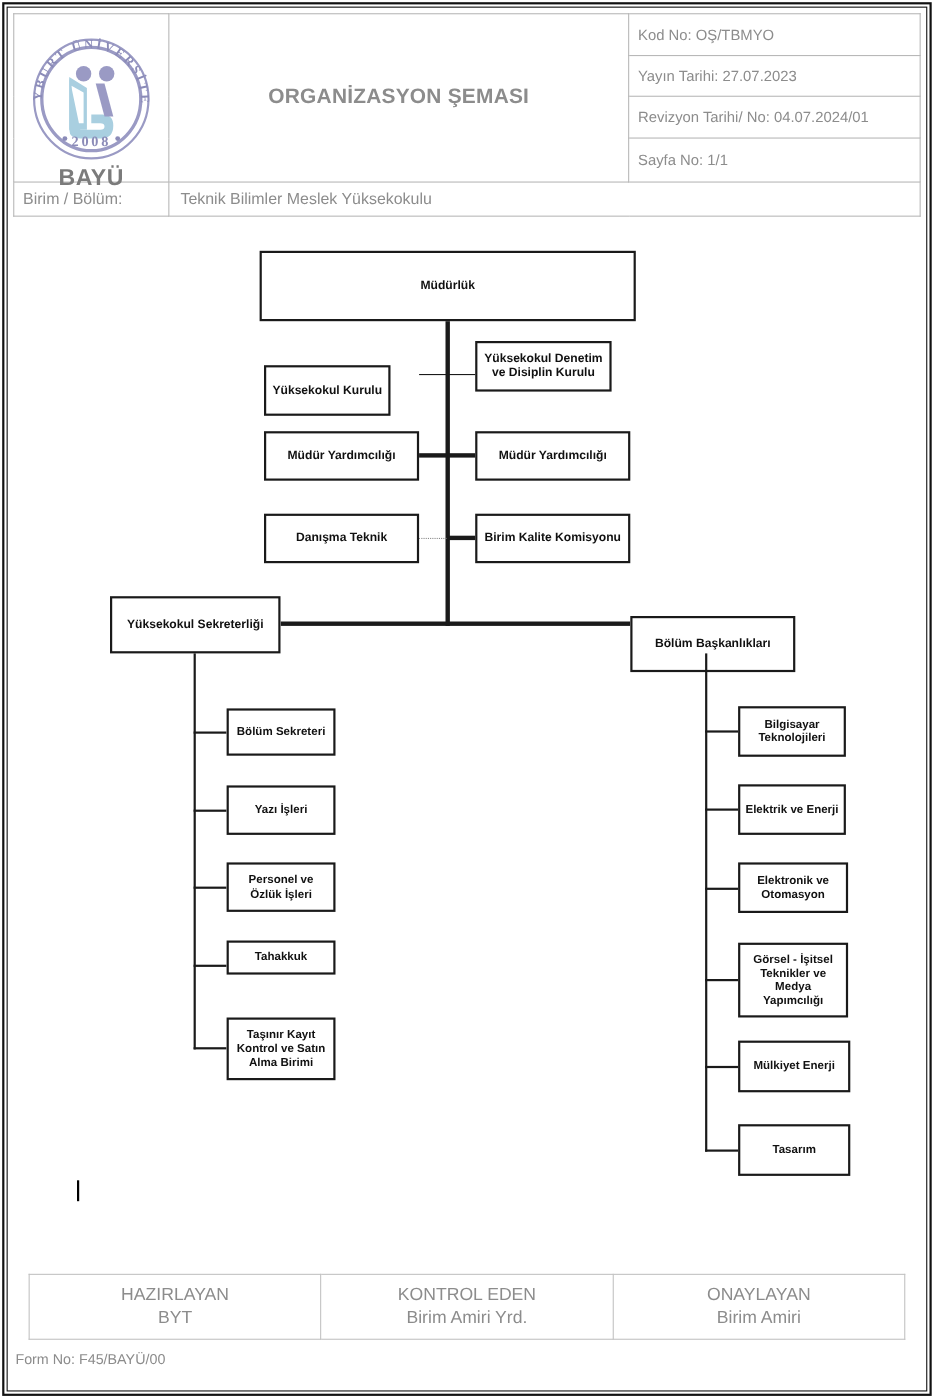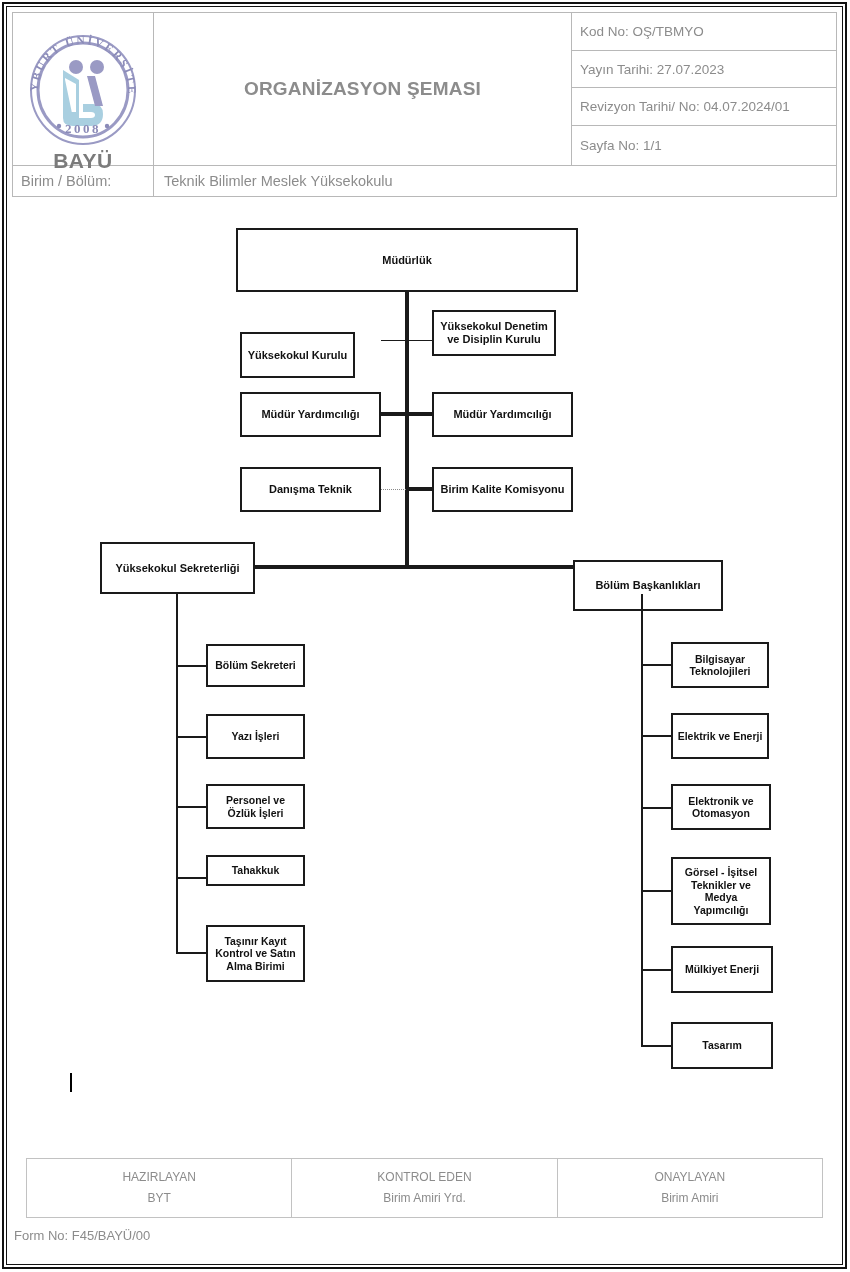--- a/index.html
+++ b/index.html
@@ -150,21 +150,21 @@
     width: 797px;
     border-collapse: collapse;
     table-layout: fixed;
   }
   .sign-table td {
     border: 1px solid #c2c2c2;
     height: 58px;
     text-align: center;
     vertical-align: middle;
     color: #8c8c8c;
-    font-size: 12px;
+    font-size: 16px;
     line-height: 21px;
     padding: 0;
   }
   .sign-role { display: block; }
   .sign-who  { display: block; }
 
   .form-no {
     position: absolute;
     left: 14px;
     top: 1228px;

